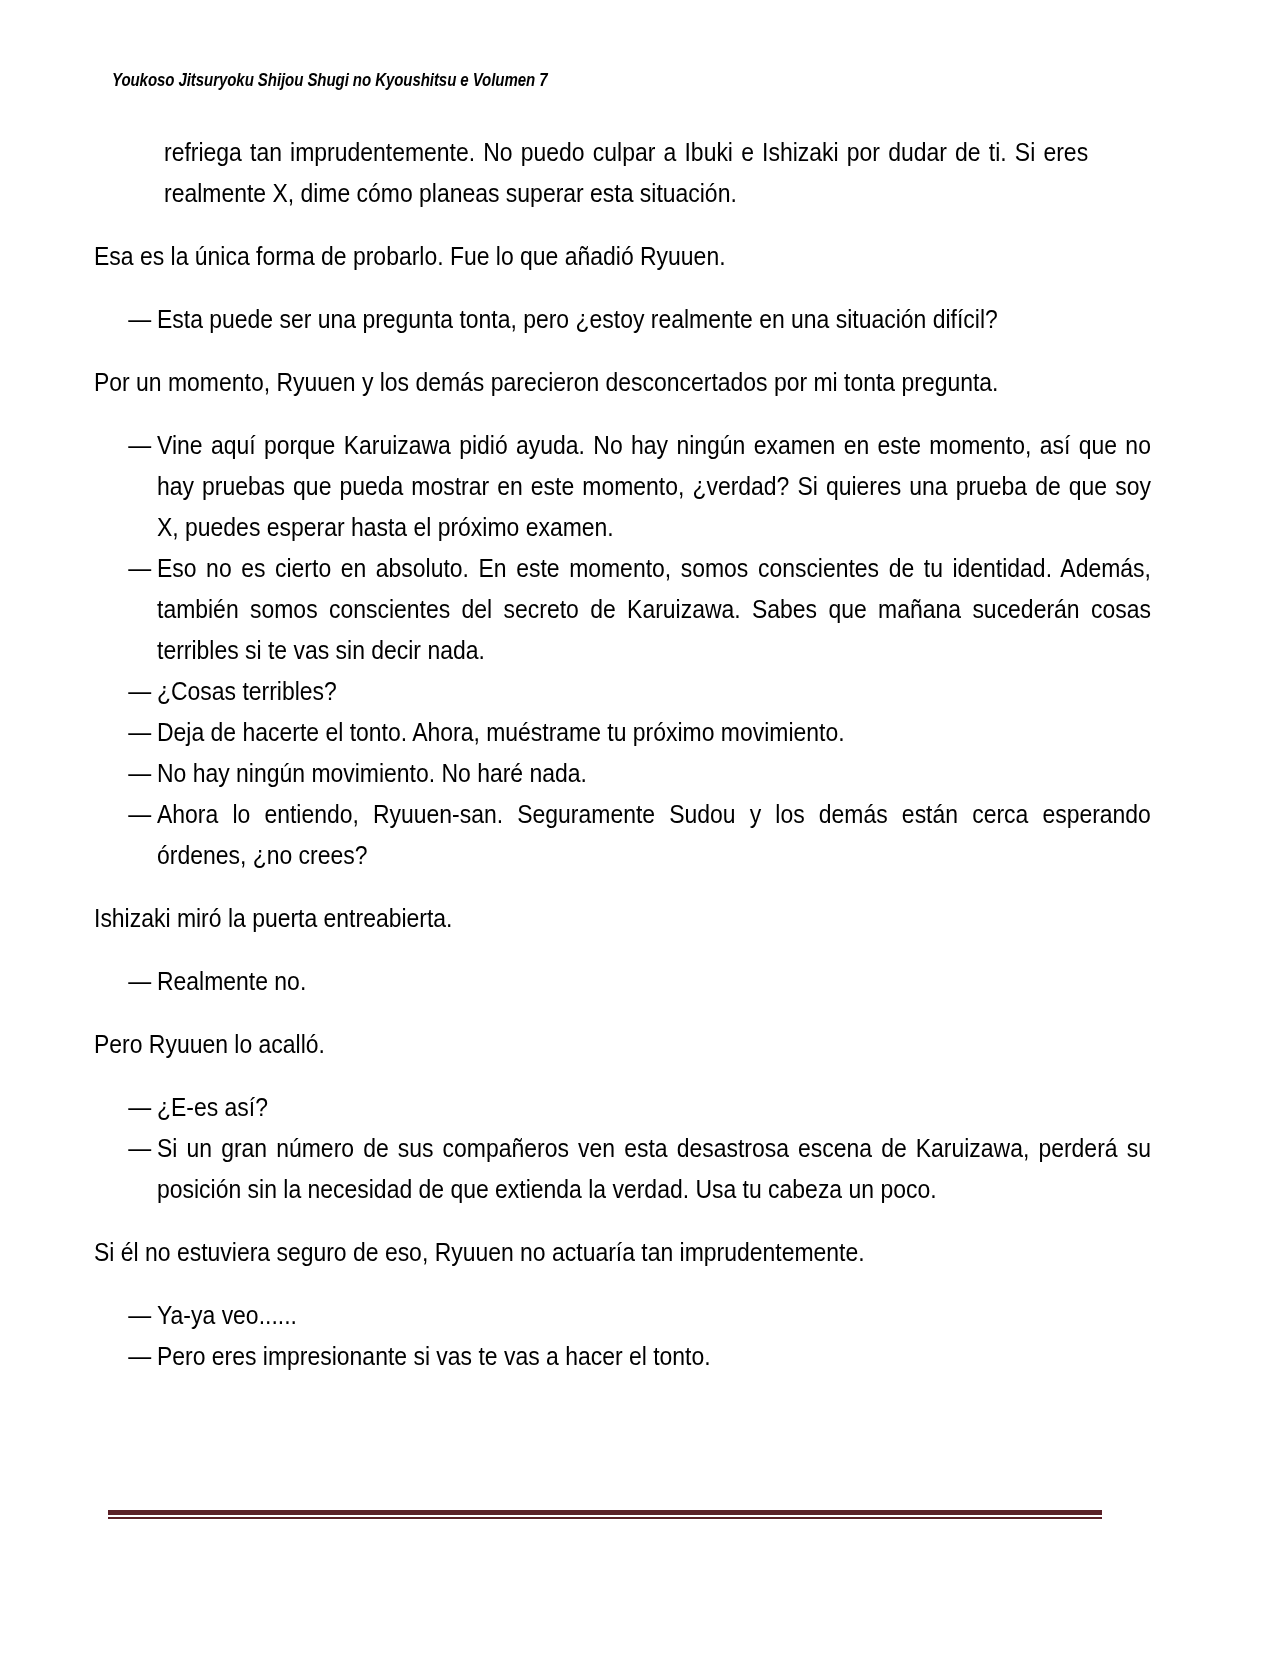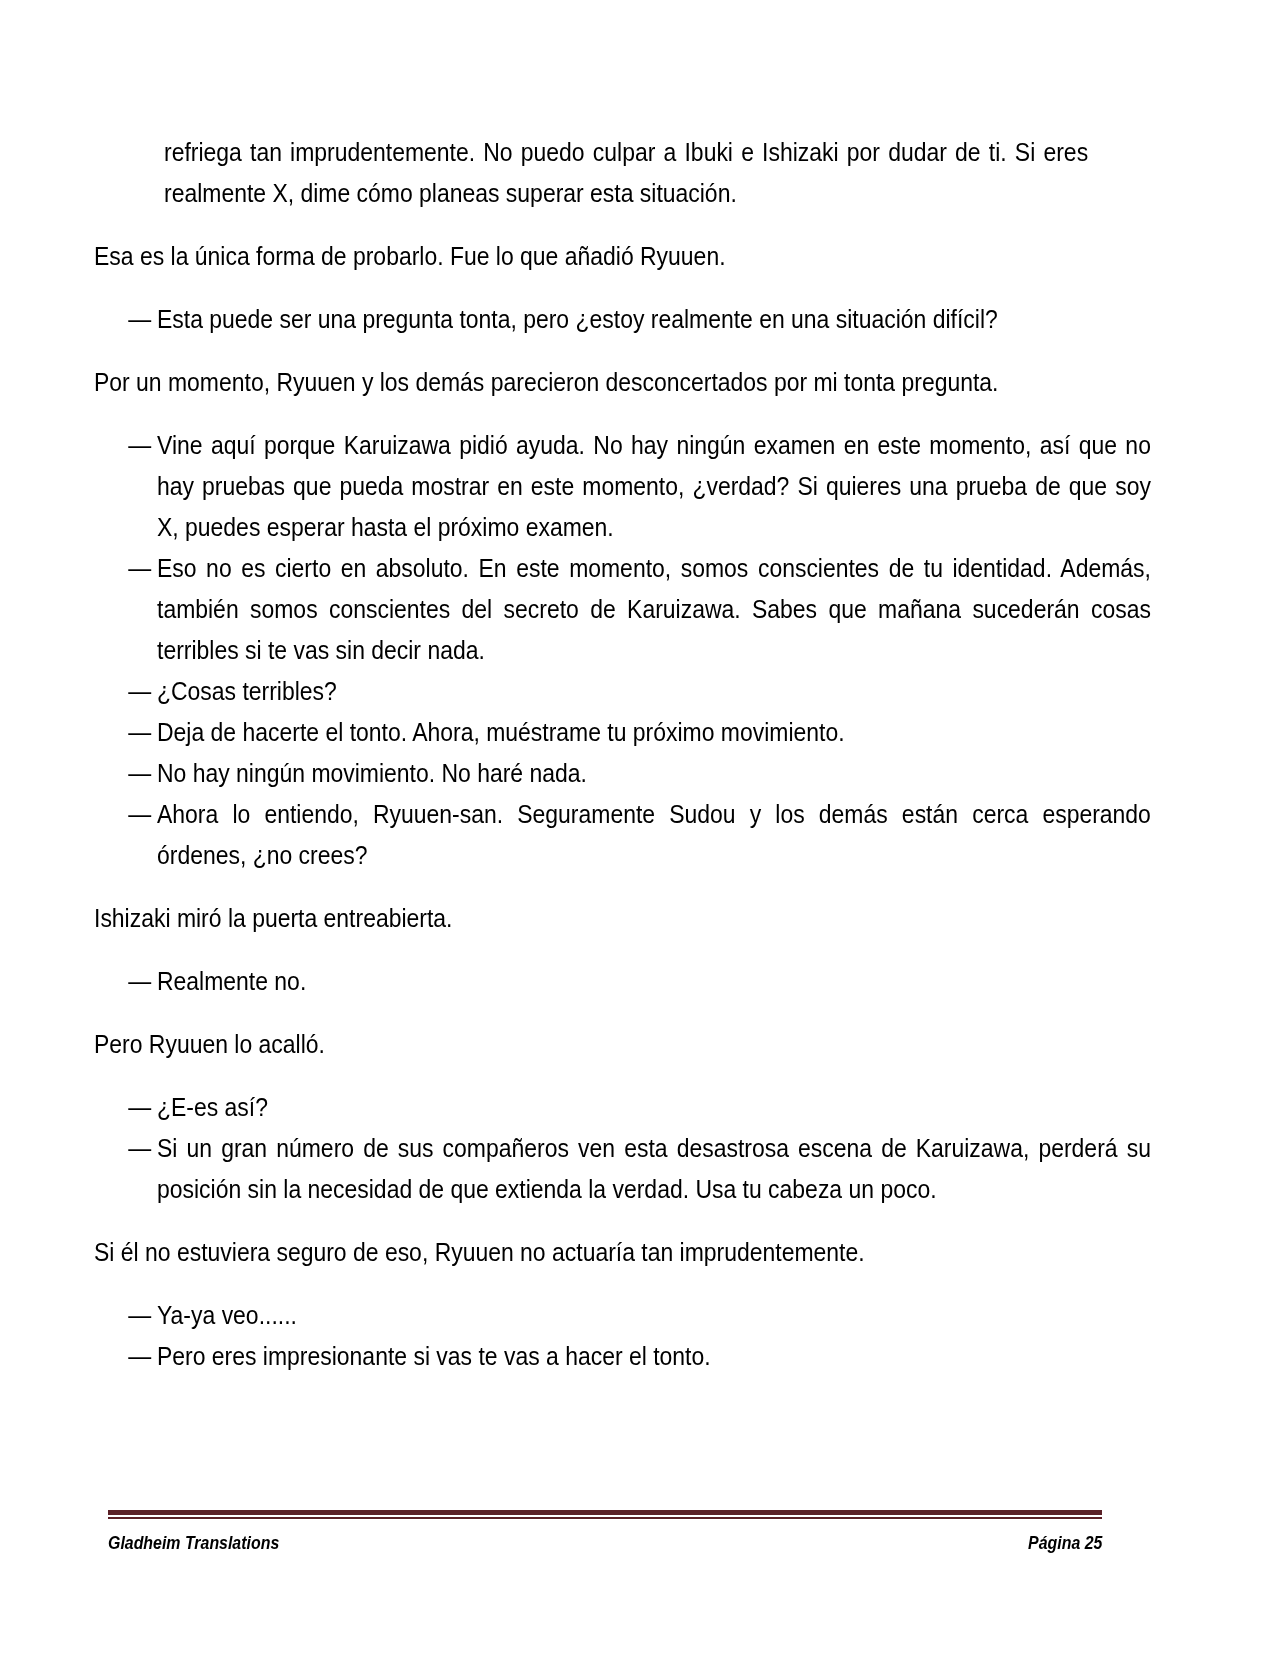--- a/index.html
+++ b/index.html
@@ -136,20 +136,23 @@
     color: #000;
   }
   .footer-left { transform: scaleX(0.86); transform-origin: left center; }
   .footer-right { transform: scaleX(0.86); transform-origin: right center; }
 </style>
 </head>
 <body>
 
 <div class="page">
 
+  <div class="header">
+    <div class="header-title">Youkoso Jitsuryoku Shijou Shugi no Kyoushitsu e Volumen 7</div>
+  </div>
 
   <div class="content">
 
     <p class="para cont last-line-left">refriega tan imprudentemente. No puedo culpar a Ibuki e Ishizaki por dudar de ti. Si eres realmente X, dime cómo planeas superar esta situación.</p>
 
     <div class="gap-md"></div>
 
     <p class="para last-line-left">Esa es la única forma de probarlo. Fue lo que añadió Ryuuen.</p>
 
     <div class="gap-md"></div>
@@ -242,18 +245,14 @@
     </div>
 
   </div>
 
   <div class="footer-rule-wrap">
     <div class="rule-thick" style="background: rgb(90, 32, 38);"></div>
     <div class="rule-gap"></div>
     <div class="rule-thin" style="background: rgb(90, 32, 38);"></div>
   </div>
 
-  <div class="footer">
-    <div class="footer-left">Gladheim Translations</div>
-    <div class="footer-right">Página 25</div>
-  </div>
 
 </div>
 
 </body></html>

